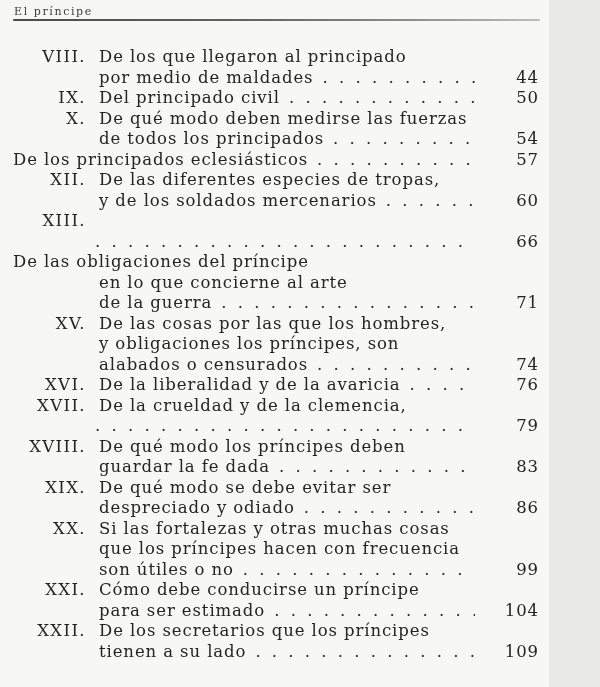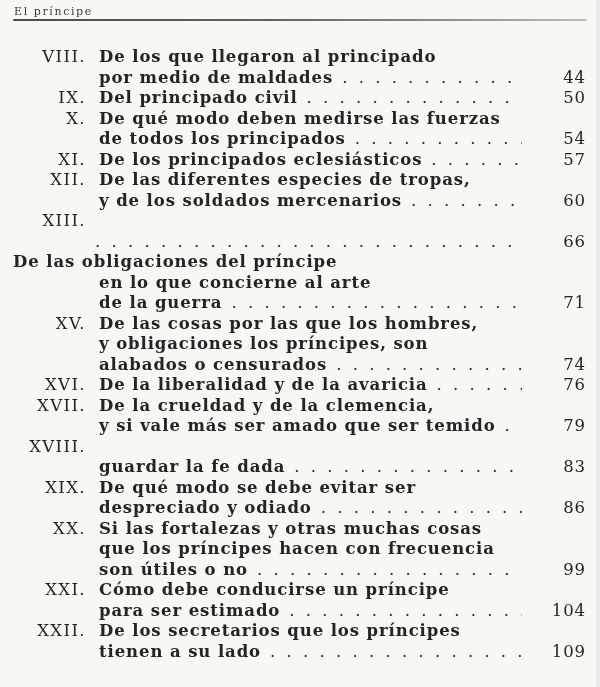--- a/index.html
+++ b/index.html
@@ -2,21 +2,21 @@
 <html><head>
 <meta charset="utf-8">
 <style>
   html, body {
     margin: 0;
     padding: 0;
     background: #e9e9e7;
   }
   .scan-page {
     position: relative;
-    width: 596px;
+    width: 549px;
     height: 687px;
     background: #f7f7f4;
     font-family: "DejaVu Serif", serif;
     color: #242424;
     overflow: hidden;
     box-sizing: border-box;
   }
   .running-header {
     position: absolute;
     left: 14px;
@@ -52,21 +52,20 @@
   }
   .num {
     flex: none;
     width: 86px;
     text-align: right;
     letter-spacing: 1.4px;
   }
   .title {
     flex: none;
     margin-left: 13px;
-    font-weight: bold;
   }
   .leader {
     flex: 1 1 auto;
     min-width: 0;
     overflow: hidden;
     margin-left: 9px;
   }
   .dots {
     letter-spacing: 3px;
     color: #2b2b2b;
@@ -113,21 +112,20 @@
     </div>
 
     <div class="row">
       <span class="num"></span>
       <span class="title">de todos los principados</span>
       <span class="leader"><span class="dots">. . . . . . . . . . . . . . . . . . . . . . . . . . . . . . . . . . . . . . . . . . . . . . . . . .</span></span>
       <span class="page">54</span>
     </div>
 
     <div class="row">
-      <span class="num">XI.</span>
       <span class="title">De los principados eclesiásticos</span>
       <span class="leader"><span class="dots">. . . . . . . . . . . . . . . . . . . . . . . . . . . . . . . . . . . . . . . . . . . . . . . . . .</span></span>
       <span class="page">57</span>
     </div>
 
     <div class="row">
       <span class="num">XII.</span>
       <span class="title">De las diferentes especies de tropas,</span>
     </div>
 
@@ -188,27 +186,27 @@
       <span class="page">76</span>
     </div>
 
     <div class="row">
       <span class="num">XVII.</span>
       <span class="title">De la crueldad y de la clemencia,</span>
     </div>
 
     <div class="row">
       <span class="num"></span>
-      <span class="title">y si vale más ser amado que ser temido</span>
       <span class="leader"><span class="dots">. . . . . . . . . . . . . . . . . . . . . . . . . . . . . . . . . . . . . . . . . . . . . . . . . .</span></span>
       <span class="page">79</span>
     </div>
 
     <div class="row">
       <span class="num">XVIII.</span>
+      <span class="title">De qué modo los príncipes deben</span>
     </div>
 
     <div class="row">
       <span class="num"></span>
       <span class="title">guardar la fe dada</span>
       <span class="leader"><span class="dots">. . . . . . . . . . . . . . . . . . . . . . . . . . . . . . . . . . . . . . . . . . . . . . . . . .</span></span>
       <span class="page">83</span>
     </div>
 
     <div class="row">

